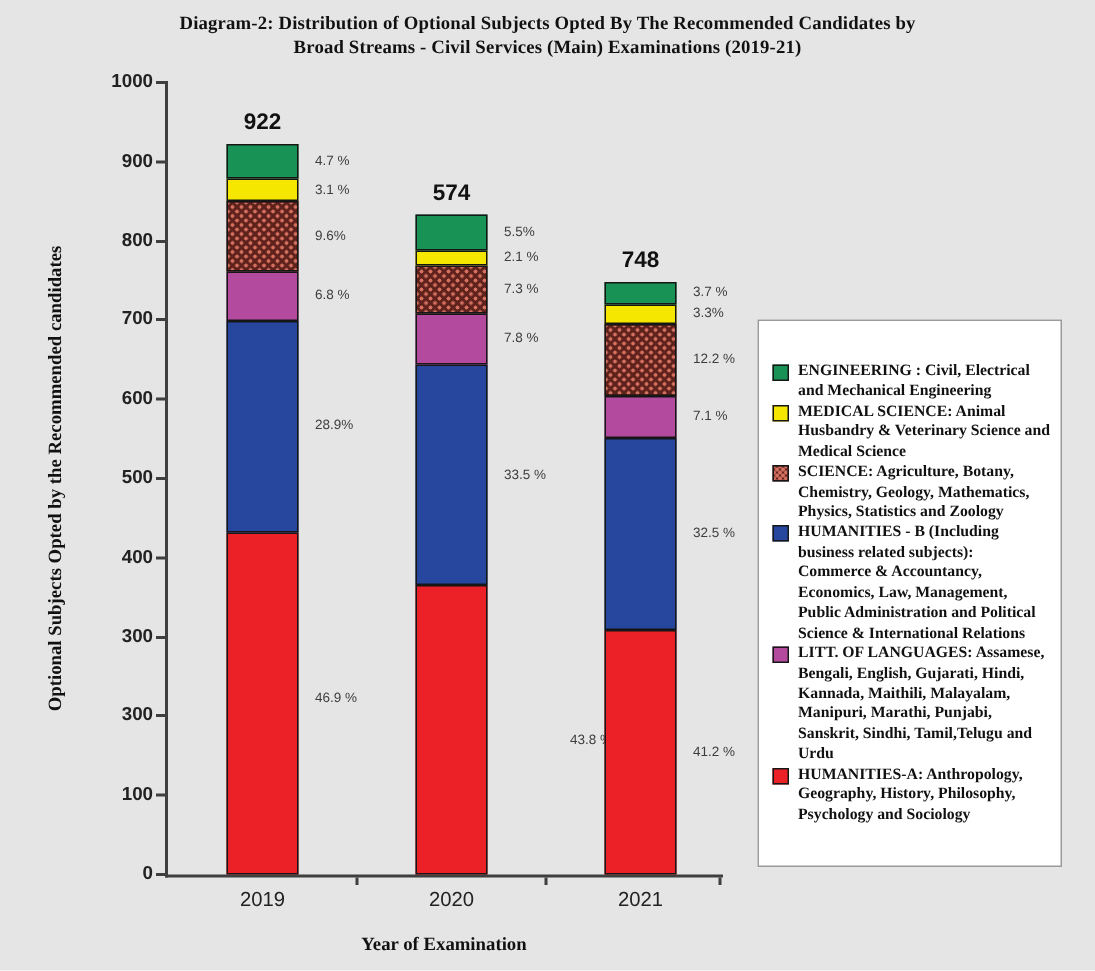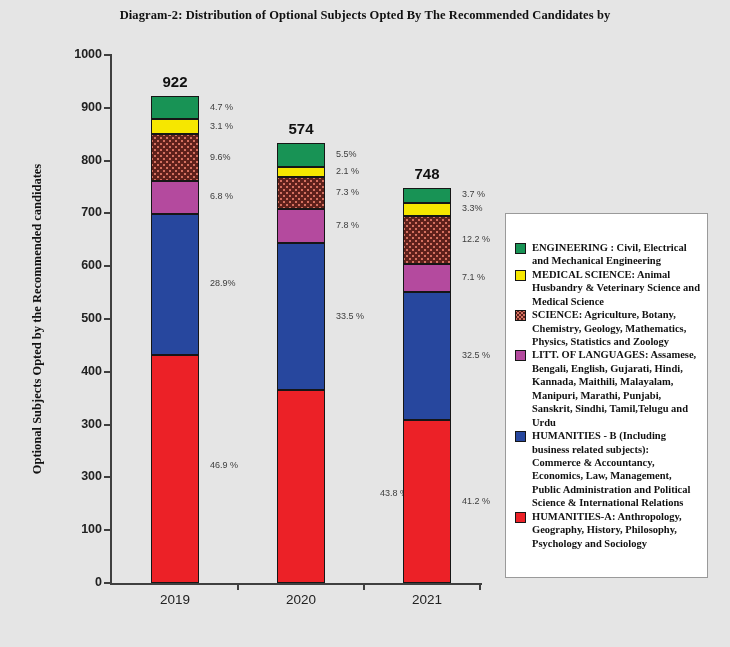--- a/index.html
+++ b/index.html
@@ -40,20 +40,21 @@
           padding:12px 7px 12px 9px;}
   .legend-item{display:flex;align-items:flex-start;}
   .legend-swatch{flex:0 0 9px;width:9px;height:9px;border:1px solid #161616;margin-top:2px;}
   .legend-text{margin-left:6px;font-weight:bold;font-size:10.5px;line-height:1.28;color:#111;}
 </style>
 </head>
 <body>
 
 <div id="stage">
   <div class="title-line" id="title-line1">Diagram-2:  Distribution of Optional Subjects Opted By The Recommended Candidates by</div>
+  <div class="title-line" id="title-line2">Broad Streams - Civil Services (Main) Examinations (2019-21)</div>
 
   <div id="y-axis-title">Optional Subjects Opted by the Recommended candidates</div>
 
   <div id="y-axis-line" class="axis-line"></div>
   <div id="x-axis-line" class="axis-line"></div>
 
   <div id="plot-dynamic">
       <div class="ytick" style="top: 582px;"></div>
       <div class="ytick-label" style="top: 575px;">0</div>
       <div class="ytick" style="top: 529.2px;"></div>
@@ -116,40 +117,41 @@
       <div class="bar-seg pat-science" style="left: 403px; top: 215.702px; height: 48.1832px;"></div>
       <div class="pct-label" style="left: 462px; top: 233.794px;">12.2 %</div>
       <div class="bar-seg" style="left: 403px; top: 202.669px; height: 13.0332px; background: rgb(246, 231, 0);"></div>
       <div class="pct-label" style="left: 462px; top: 203.186px;">3.3%</div>
       <div class="bar-seg" style="left: 403px; top: 188.056px; height: 14.6129px; background: rgb(24, 147, 85);"></div>
       <div class="pct-label" style="left: 462px; top: 189.362px;">3.7 %</div>
       <div class="total-label" style="left: 387px; top: 165.056px;">748</div>
       <div class="xcat-label" style="left: 387px;">2021</div>
     </div>
 
+  <div id="x-axis-title">Year of Examination</div>
 
   <div id="legend">
       <div class="legend-item">
         <div class="legend-swatch" style="background: rgb(24, 147, 85);"></div>
         <div class="legend-text">ENGINEERING : Civil, Electrical and Mechanical Engineering</div>
       </div>
       <div class="legend-item">
         <div class="legend-swatch" style="background: rgb(246, 231, 0);"></div>
         <div class="legend-text">MEDICAL SCIENCE: Animal Husbandry &amp; Veterinary Science and Medical Science</div>
       </div>
       <div class="legend-item">
         <div class="legend-swatch pat-science" style="background-size: 4px 4px; background-position: 0px 0px, 2px 2px;"></div>
         <div class="legend-text">SCIENCE: Agriculture, Botany, Chemistry, Geology, Mathematics, Physics, Statistics and Zoology</div>
       </div>
       <div class="legend-item">
+        <div class="legend-swatch" style="background: rgb(39, 71, 158);"></div>
+        <div class="legend-text">HUMANITIES - B (Including business related subjects): Commerce &amp; Accountancy, Economics, Law, Management, Public Administration and Political Science &amp; International Relations</div>
+      </div>
+      <div class="legend-item">
         <div class="legend-swatch" style="background: rgb(180, 74, 158);"></div>
         <div class="legend-text">LITT. OF LANGUAGES: Assamese, Bengali, English, Gujarati,  Hindi, Kannada, Maithili, Malayalam, Manipuri, Marathi, Punjabi, Sanskrit, Sindhi, Tamil,Telugu and Urdu</div>
-      </div>
-      <div class="legend-item">
-        <div class="legend-swatch" style="background: rgb(39, 71, 158);"></div>
-        <div class="legend-text">HUMANITIES - B (Including business related subjects): Commerce &amp; Accountancy, Economics, Law, Management, Public Administration and Political Science &amp; International Relations</div>
       </div>
       <div class="legend-item">
         <div class="legend-swatch" style="background: rgb(236, 33, 39);"></div>
         <div class="legend-text">HUMANITIES-A:  Anthropology, Geography, History,     Philosophy, Psychology and Sociology</div>
       </div>
     </div>
 </div>
 
 </body></html>

